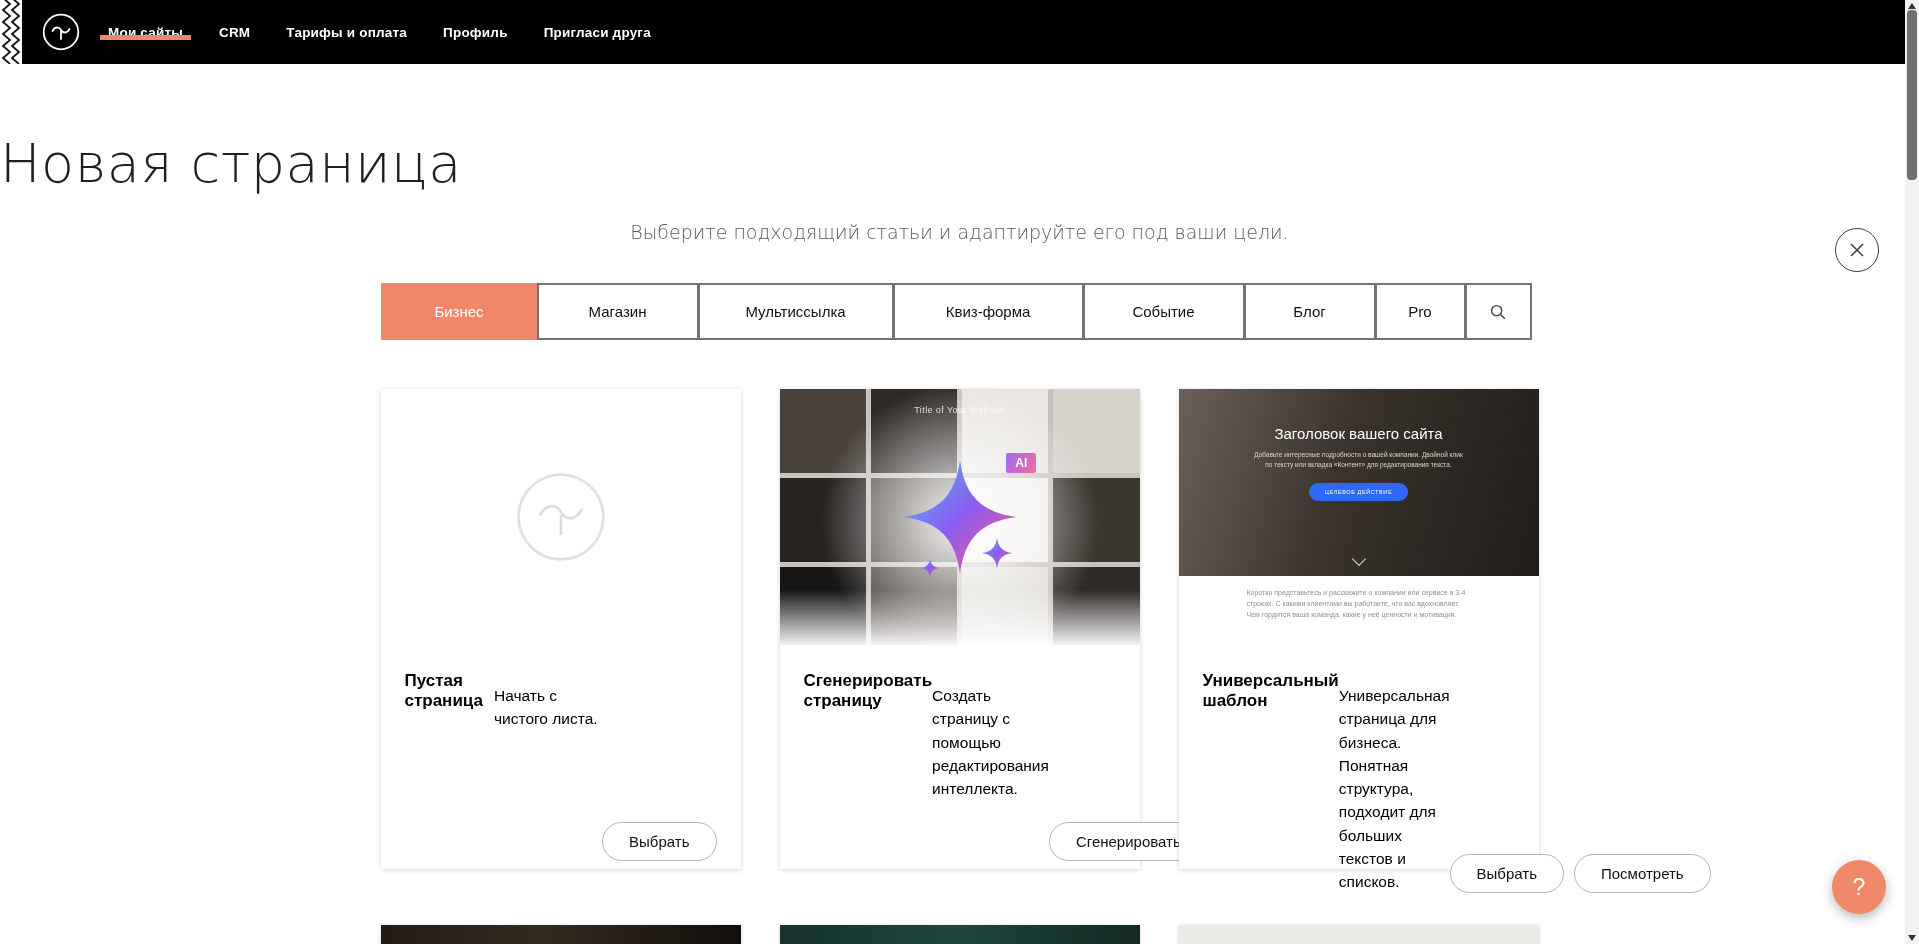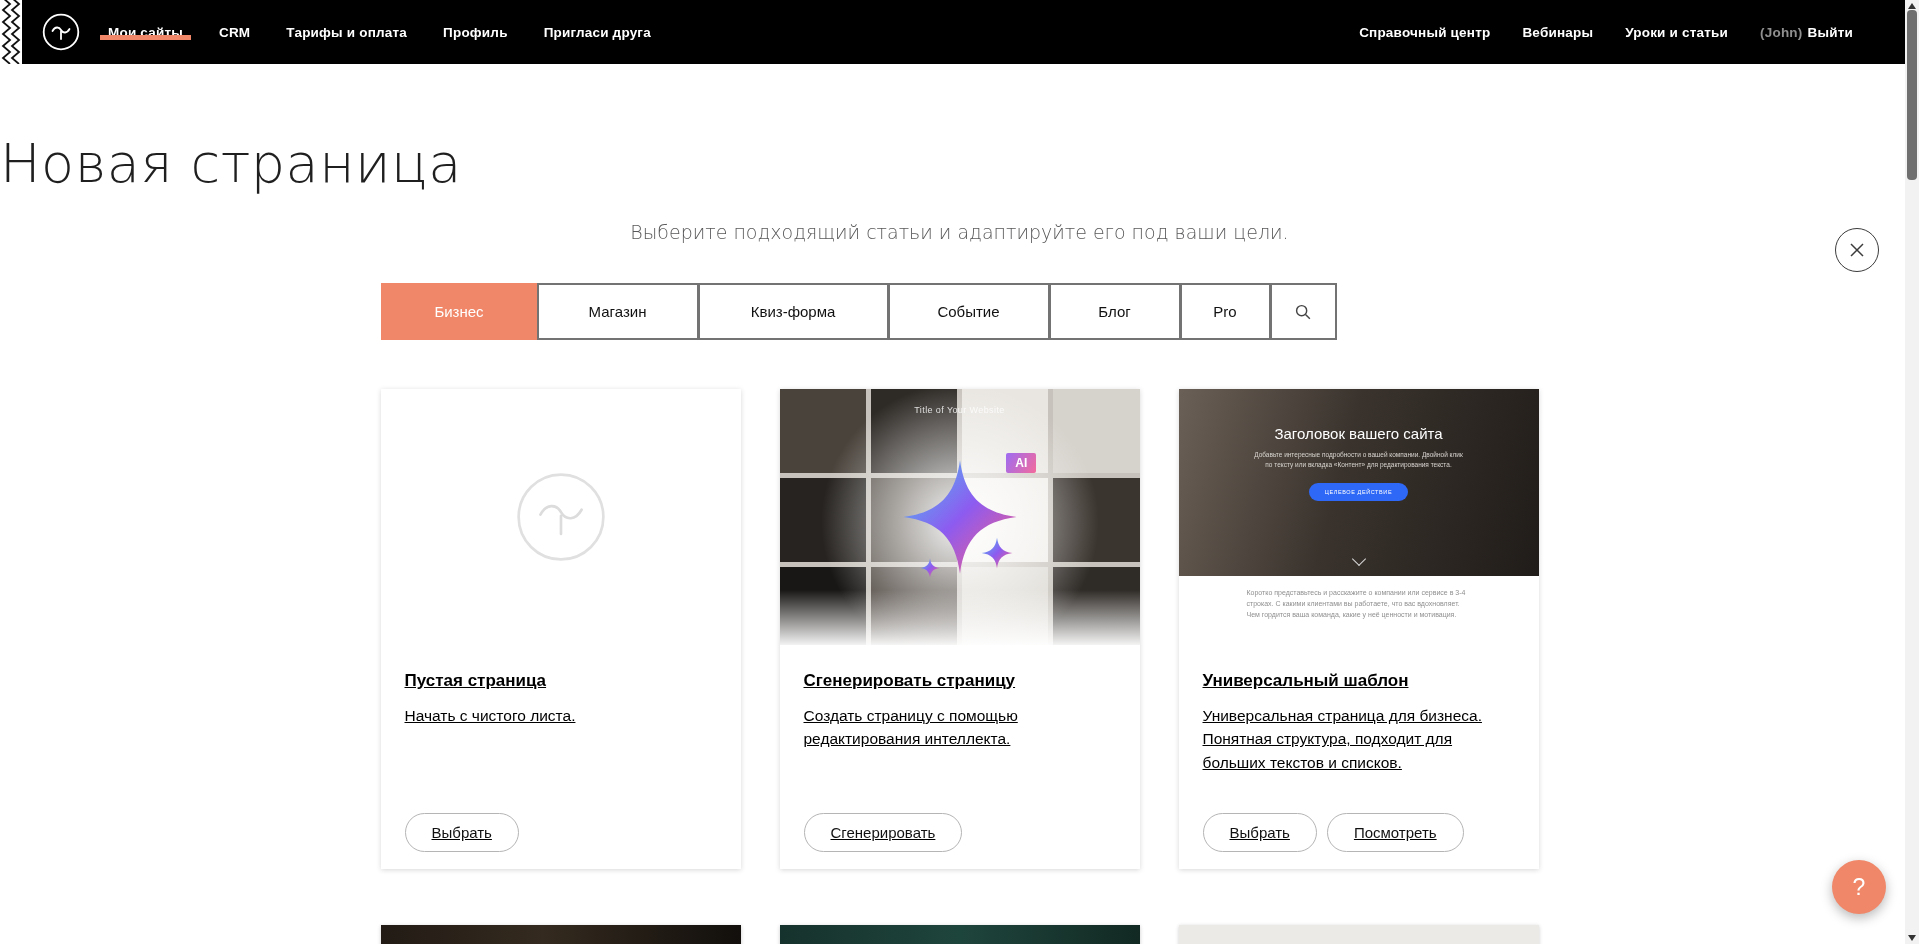--- a/index.html
+++ b/index.html
@@ -32,21 +32,21 @@
   .tab { height:57px; display:flex; align-items:center; justify-content:center; background:#fff; border:2px solid #737373; margin-left:-1px; font-size:15px; color:#111; cursor:pointer; }
   .tab:first-child { margin-left:0; }
   .tab.active { background:var(--accent); border-color:var(--accent); color:#fff; }
   .w0{width:157px}.w1{width:162px}.w2{width:196px}.w3{width:191px}.w4{width:162px}.w5{width:132px}.w6{width:91px}.w7{width:67px}
 
   
   .cards { width:1158px; margin:49px auto 0; display:flex; gap:39px; }
   .card { width:360px; height:480px; background:#fff; box-shadow:0 1px 5px rgba(0,0,0,.16); display:flex; flex-direction:column; cursor:pointer; }
   .preview { height:256px; flex:none; position:relative; overflow:hidden; }
   .preview-blank { display:flex; align-items:center; justify-content:center; }
-  .card-body { flex:1; display:flex; flex-direction:column; padding:26px 24px 17px;text-decoration:underline; }
+  .card-body { flex:1; display:flex; flex-direction:row; padding:26px 24px 8px; }
   .card-title { font-size:17px; font-weight:700; color:#000; }
   .card-desc { margin-top:13px; font-size:15.5px; line-height:1.5; color:#000; }
   .card-actions { margin-top:auto; display:flex; gap:10px; }
   .pill { border:1px solid #b5b5b5; background:#fff; border-radius:22px; padding:10px 26px; font-size:15px; color:#111; cursor:pointer; font-family:inherit; white-space:nowrap; }
 
   
   .collage { position:absolute; inset:0; display:grid; grid-template-columns:repeat(4,1fr); grid-auto-rows:84px; gap:5px; background:#c7c2bb; }
   .collage div:nth-child(1){background:#4a433c}
   .collage div:nth-child(2){background:#2e2a26}
   .collage div:nth-child(3){background:#e9e6e1}
@@ -118,45 +118,37 @@
       <path d="M19 18.5 L19 26" stroke="#fff" stroke-width="1.8" stroke-linecap="round"></path>
     </svg>
   </div>
   <nav class="nav-left">
     <a class="nav-item active">Мои сайты</a>
     <a class="nav-item">CRM</a>
     <a class="nav-item">Тарифы и оплата</a>
     <a class="nav-item">Профиль</a>
     <a class="nav-item">Пригласи друга</a>
   </nav>
-  <nav class="nav-right">
-    <a class="nav-item">Справочный центр</a>
-    <a class="nav-item">Вебинары</a>
-    <a class="nav-item">Уроки и статьи</a>
-    <a class="nav-item">
-      <span class="user-name">(John)</span>
-      <span>Выйти</span>
-    </a>
-  </nav>
 </header>
 
 <main class="main">
   <button class="close-btn">
     <svg width="16" height="16" viewBox="0 0 16 16">
       <line x1="2" y1="2" x2="14" y2="14" stroke="#3c3c3c" stroke-width="1.5"></line>
       <line x1="14" y1="2" x2="2" y2="14" stroke="#3c3c3c" stroke-width="1.5"></line>
     </svg>
   </button>
 
   <h1 class="page-title">Новая страница</h1>
   <p class="page-subtitle">Выберите подходящий статьи и адаптируйте его под ваши цели.</p>
 
   <div class="tabs">
     <div class="tab active w0">Бизнес</div>
     <div class="tab w1">Магазин</div>
+    <div class="tab w2">Мультиссылка</div>
     <div class="tab w3">Квиз-форма</div>
     <div class="tab w4">Событие</div>
     <div class="tab w5">Блог</div>
     <div class="tab w6">Pro</div>
     <div class="tab w7">
       <svg width="18" height="18" viewBox="0 0 20 20">
         <circle cx="8.5" cy="8.5" r="5.6" fill="none" stroke="#444" stroke-width="1.6"></circle>
         <line x1="12.8" y1="12.8" x2="17.6" y2="17.6" stroke="#444" stroke-width="1.6"></line>
       </svg>
     </div>

